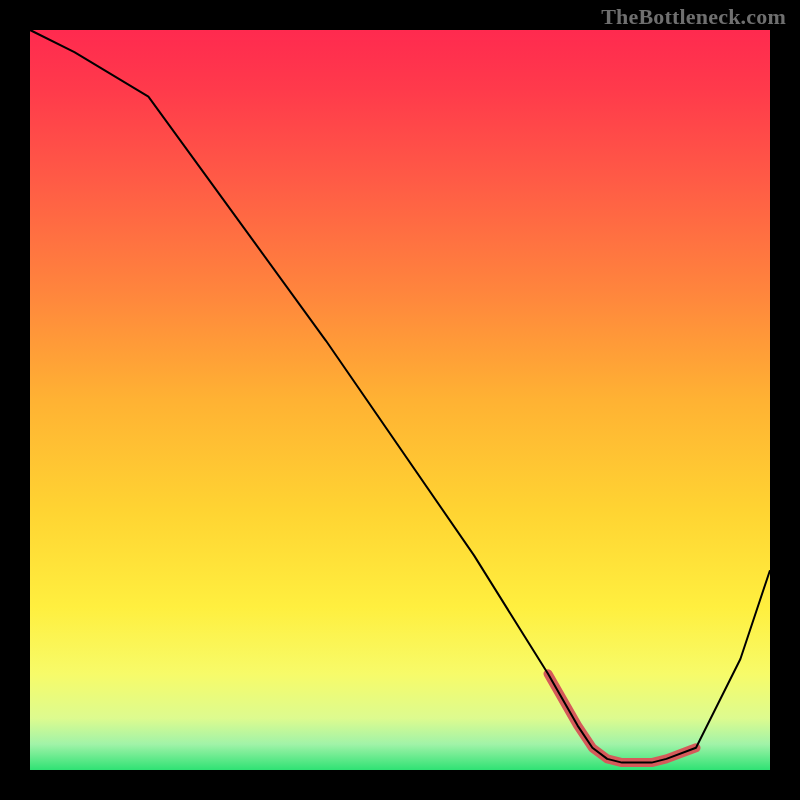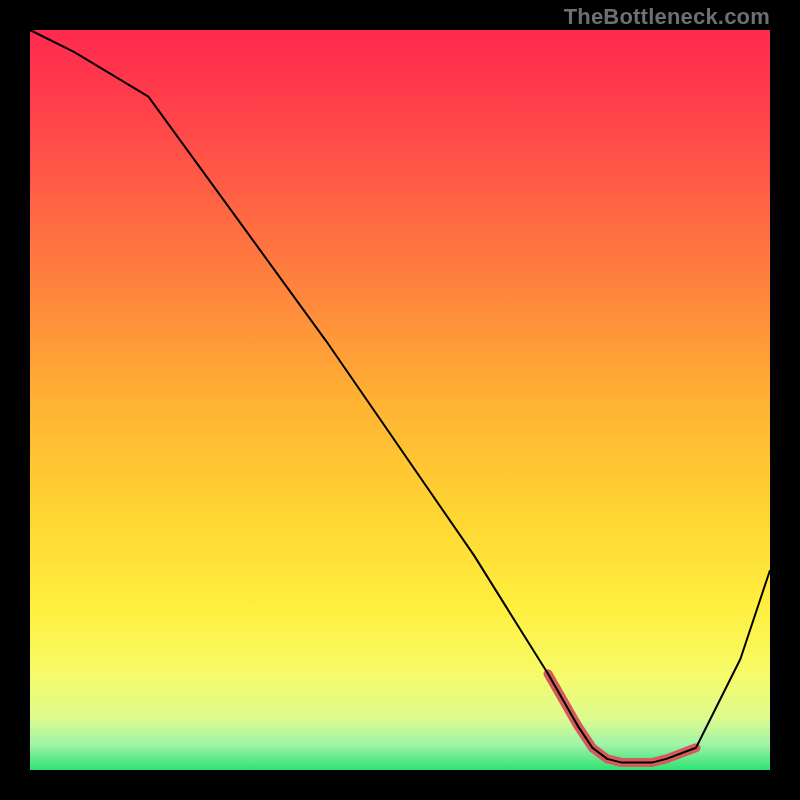--- a/index.html
+++ b/index.html
@@ -6,22 +6,22 @@
     margin: 0;
     padding: 0;
     width: 800px;
     height: 800px;
     background: #000;
     overflow: hidden;
   }
   .watermark {
     position: absolute;
     top: 4px;
-    right: 30px;
-    font-family: Liberation Sans, sans-serif;
+    right: 14px;
+    font-family: Liberation Serif, serif;
     font-size: 22px;
     font-weight: bold;
     color: #6f6f6f;
     z-index: 10;
     letter-spacing: 0.2px;
   }
   .stage {
     position: relative;
     width: 800px;
     height: 800px;

